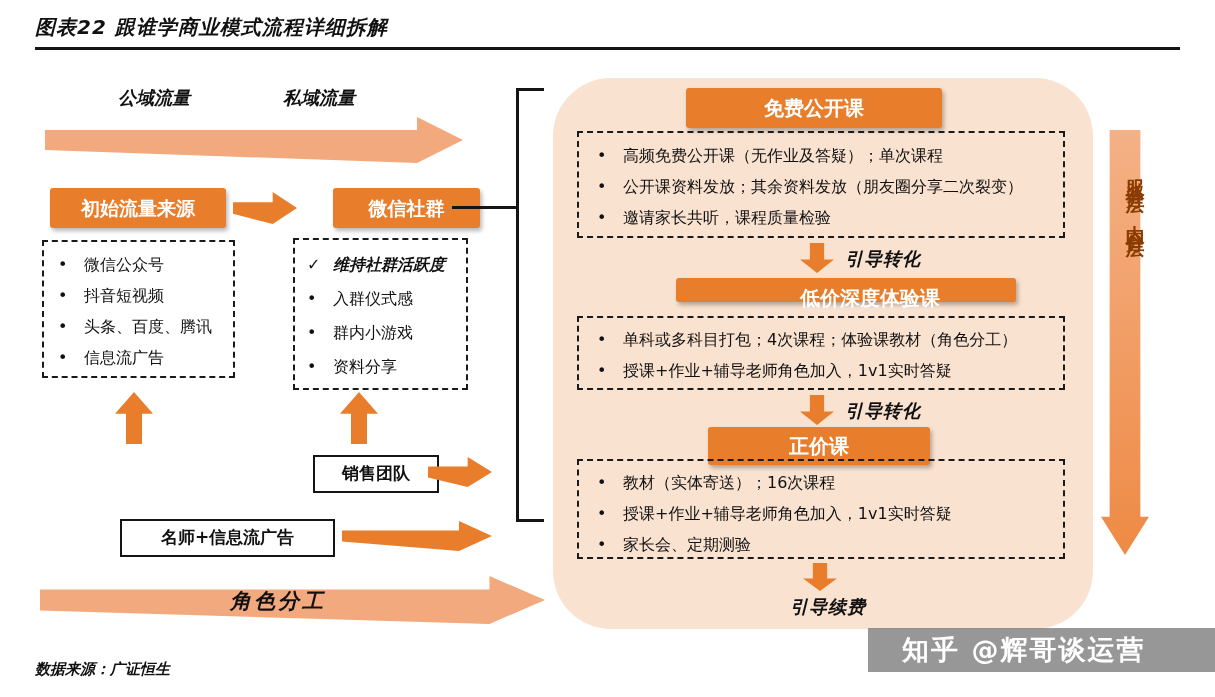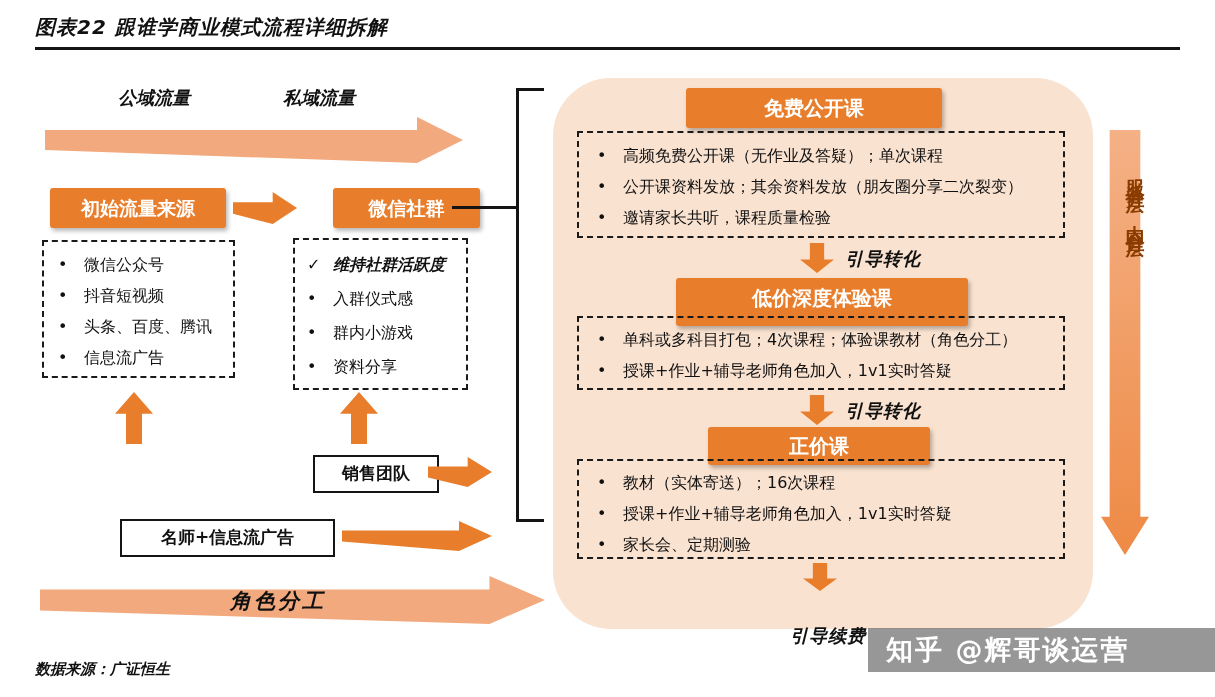--- a/index.html
+++ b/index.html
@@ -25,21 +25,21 @@
   .arrow-right-big{background:#F2A97E;clip-path:polygon(0 28%,89% 28%,89% 0,100% 50%,89% 100%,0 72%);}
   .arrow-up{background:#E87E2B;clip-path:polygon(50% 0,100% 42%,71% 42%,71% 100%,29% 100%,29% 42%,0 42%);}
   .arrow-down{background:#E87E2B;clip-path:polygon(29% 0,71% 0,71% 55%,100% 55%,50% 100%,0 55%,29% 55%);}
   .arrow-down-long{background:linear-gradient(#F4B186,#EE8A45);clip-path:polygon(18% 0,82% 0,82% 91%,100% 91%,50% 100%,0 91%,18% 91%);}
   .vtext{
     writing-mode:vertical-rl;text-orientation:upright;letter-spacing:5px;
     font-weight:bold;color:#8a3c00;font-size:19px;
   }
   .watermark{
     background:rgba(95,95,95,0.65);color:#fff;font-weight:bold;font-size:27px;
-    line-height:44px;padding-left:18px;box-sizing:border-box;letter-spacing:2px;
+    line-height:44px;padding-left:34px;box-sizing:border-box;letter-spacing:2px;
   }
 </style>
 </head>
 <body>
 
 <div id="canvas">
 
   <div class="abs bold" style="left:35px;top:14px;font-size:20px;letter-spacing:1px;">图表22 跟谁学商业模式流程详细拆解</div>
   <div class="abs bline" style="left:35px;top:47px;width:1145px;height:3px;"></div>
 
@@ -120,21 +120,21 @@
       <span class="li-t">公开课资料发放；其余资料发放（朋友圈分享二次裂变）</span>
     </div>
     <div class="li">
       <span class="dot">•</span>
       <span class="li-t">邀请家长共听，课程质量检验</span>
     </div>
   </div>
   <div class="abs arrow-down" style="left:800px;top:243px;width:34px;height:30px;"></div>
   <div class="abs bold" style="left:845px;top:247px;font-size:18px;letter-spacing:1px;">引导转化</div>
 
-  <div class="abs obox" style="left:676px;top:278px;width:292px;height:48px;line-height:40px;font-size:20px;">低价深度体验课</div>
+  <div class="abs obox" style="left:676px;top:278px;width:292px;height:24px;line-height:40px;font-size:20px;padding-left:48px;">低价深度体验课</div>
   <div class="abs dashed" style="left:577px;top:316px;width:488px;height:74px;padding:6px 0 0 14px;font-size:16px;line-height:31px;">
     <div class="li">
       <span class="dot">•</span>
       <span class="li-t">单科或多科目打包；4次课程；体验课教材（角色分工）</span>
     </div>
     <div class="li">
       <span class="dot">•</span>
       <span class="li-t">授课+作业+辅导老师角色加入，1v1实时答疑</span>
     </div>
   </div>
@@ -150,21 +150,21 @@
     <div class="li">
       <span class="dot">•</span>
       <span class="li-t">授课+作业+辅导老师角色加入，1v1实时答疑</span>
     </div>
     <div class="li">
       <span class="dot">•</span>
       <span class="li-t">家长会、定期测验</span>
     </div>
   </div>
   <div class="abs arrow-down" style="left:803px;top:563px;width:34px;height:28px;"></div>
-  <div class="abs bold" style="left:768px;top:624px;width:120px;text-align:center;font-size:18px;letter-spacing:1px;">引导续费</div>
+  <div class="abs bold" style="left:768px;top:595px;width:120px;text-align:center;font-size:18px;letter-spacing:1px;">引导续费</div>
 
   <div class="abs arrow-down-long" style="left:1101px;top:130px;width:48px;height:425px;"></div>
   <div class="abs vtext" style="left:1101px;top:165px;width:48px;text-align:center;">服务分层、内容分层</div>
 
   <div class="abs bold" style="left:35px;top:660px;font-size:15px;">数据来源：广证恒生</div>
   <div class="abs watermark" style="left:868px;top:628px;width:347px;height:44px;">知乎 @辉哥谈运营</div>
 
 </div>
 
 </body></html>

